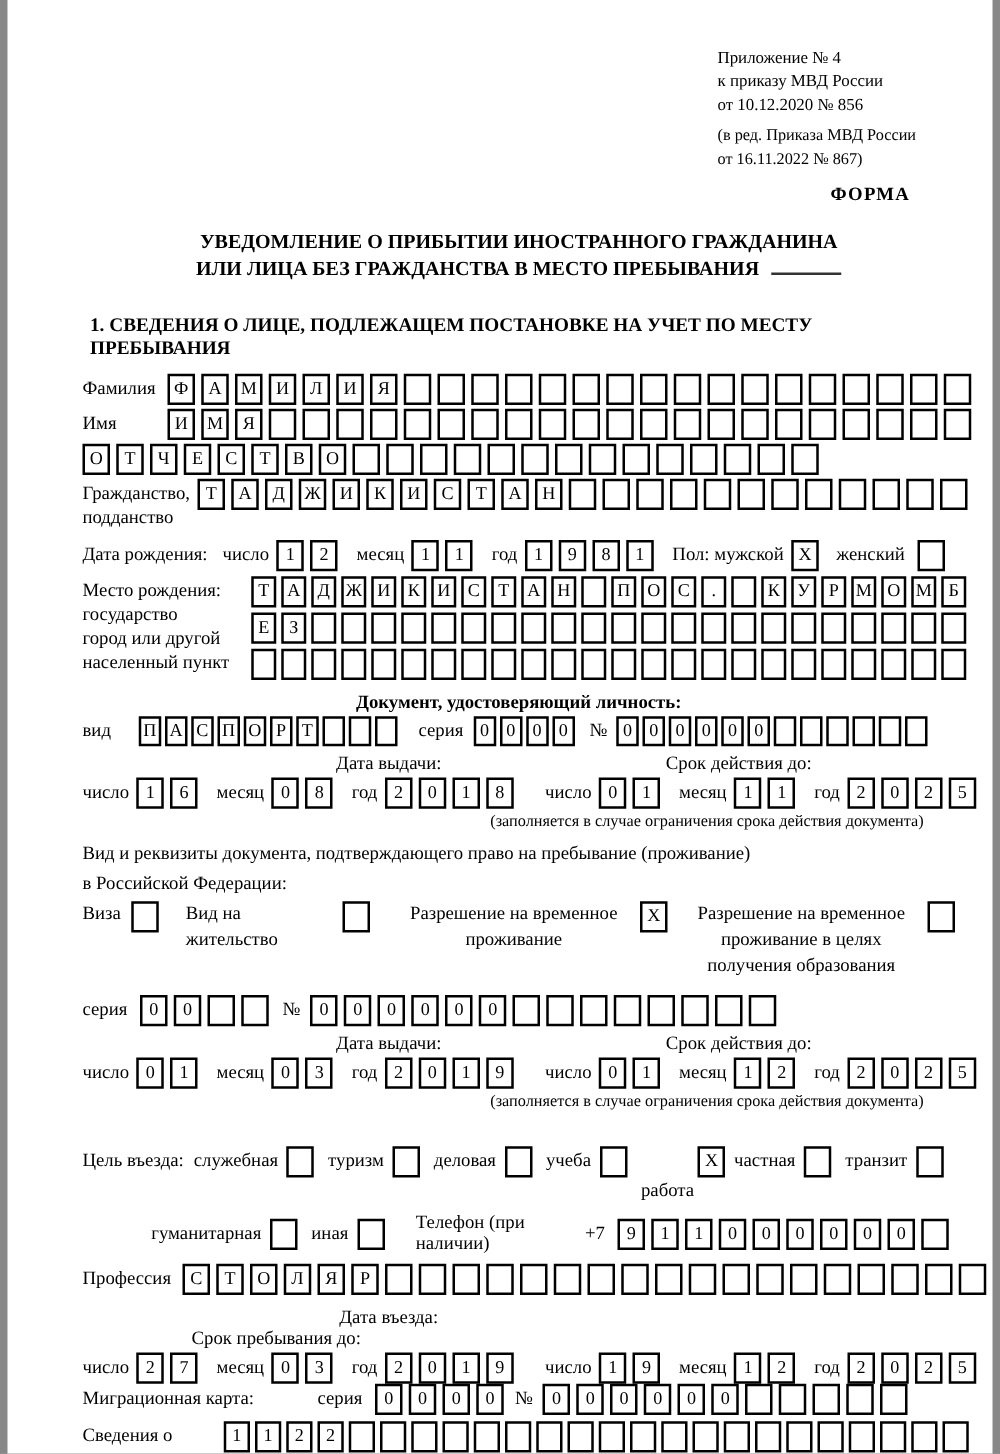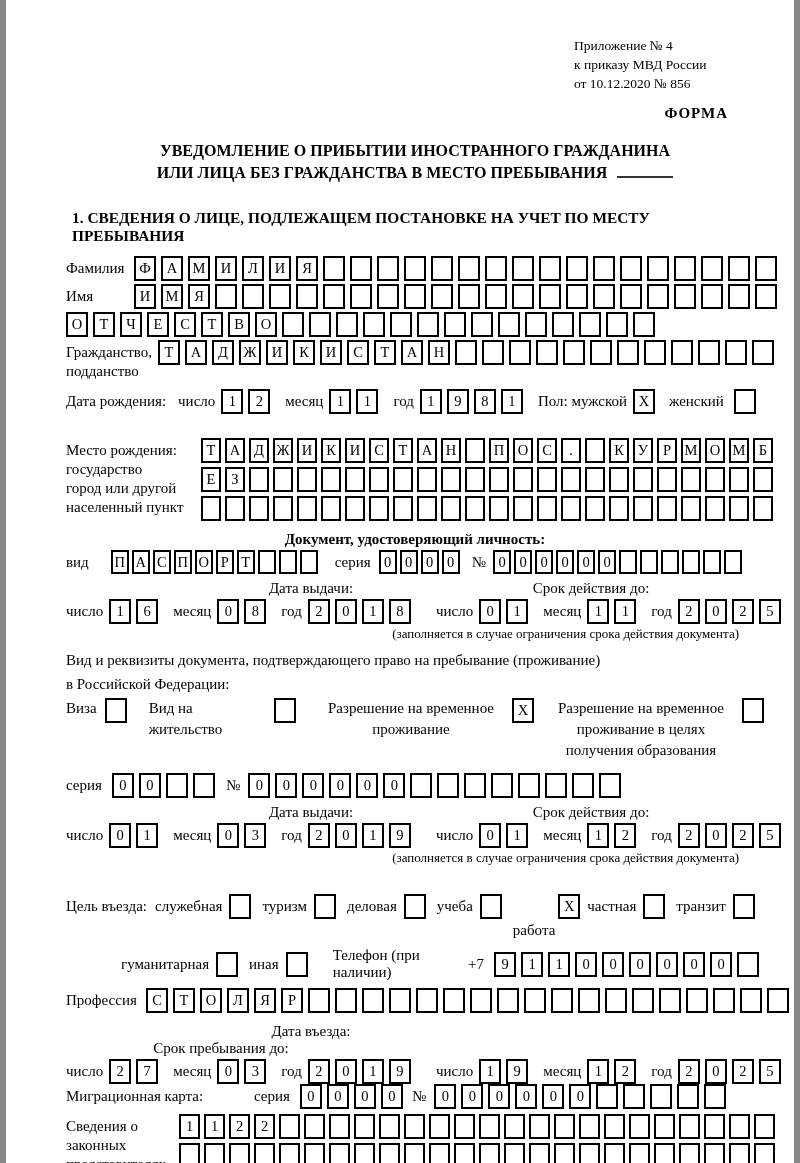--- a/index.html
+++ b/index.html
@@ -65,20 +65,24 @@
 </style>
 </head>
 <body>
 
 <div class="page">
 
   <div class="appendix">
     <div>Приложение № 4</div>
     <div>к приказу МВД России</div>
     <div>от 10.12.2020 № 856</div>
+    <div class="edition">
+      <div>(в ред. Приказа МВД России</div>
+      <div>от 16.11.2022 № 867)</div>
+    </div>
   </div>
 
   <div class="forma">ФОРМА</div>
 
   <div class="title">
     <div>УВЕДОМЛЕНИЕ О ПРИБЫТИИ ИНОСТРАННОГО ГРАЖДАНИНА</div>
     <div>
       <span>ИЛИ ЛИЦА БЕЗ ГРАЖДАНСТВА В МЕСТО ПРЕБЫВАНИЯ</span><span class="blank-line"></span>
     </div>
   </div>
@@ -224,21 +228,21 @@
     <span style="margin-left:10px; margin-right:6px;">Пол: мужской</span>
     <span class="boxrow cb">
         <span class="box">X</span>
       </span>
     <span style="margin-left:14px; margin-right:10px;">женский</span>
     <span class="boxrow cb">
         <span class="box"></span>
       </span>
   </div>
 
-  <div class="row" style="margin-top:24px;">
+  <div class="row" style="margin-top:4px;">
     <div class="flabel ml" style="width:135px;">Место рождения:
 государство
 город или другой
 населенный пункт</div>
     <div class="stack tighter">
       <span class="boxrow">
           <span class="box">Т</span>
           <span class="box">А</span>
           <span class="box">Д</span>
           <span class="box">Ж</span>

